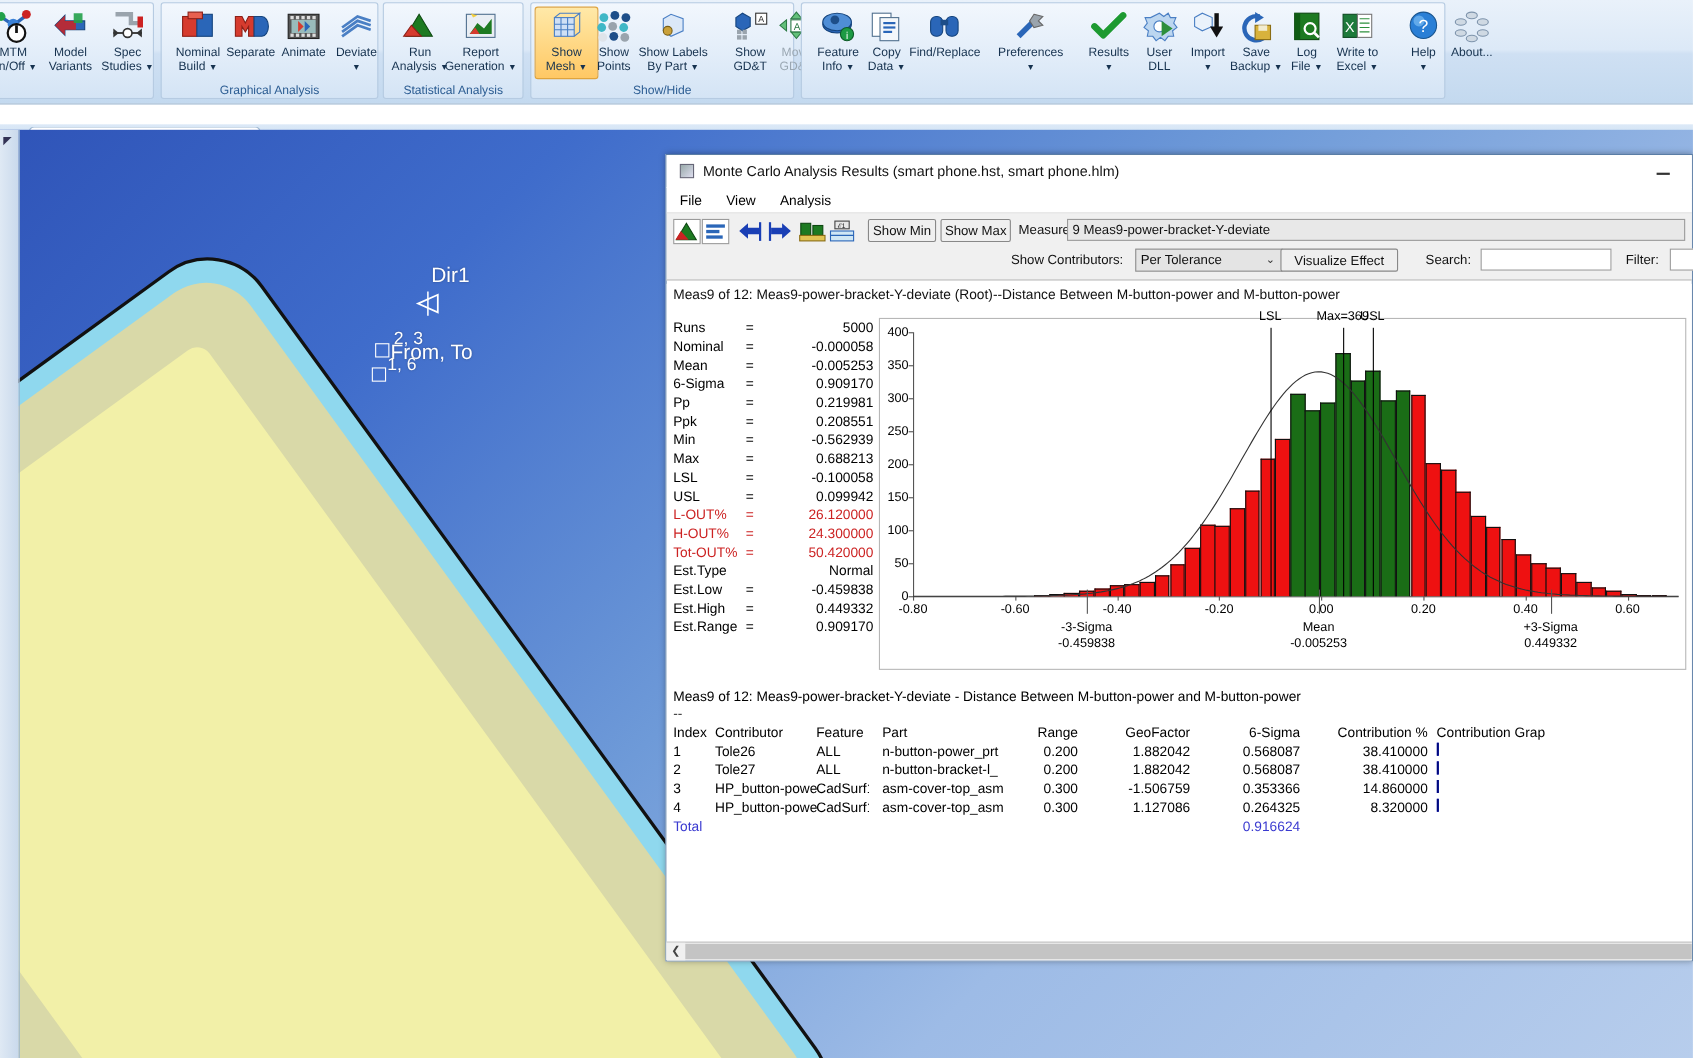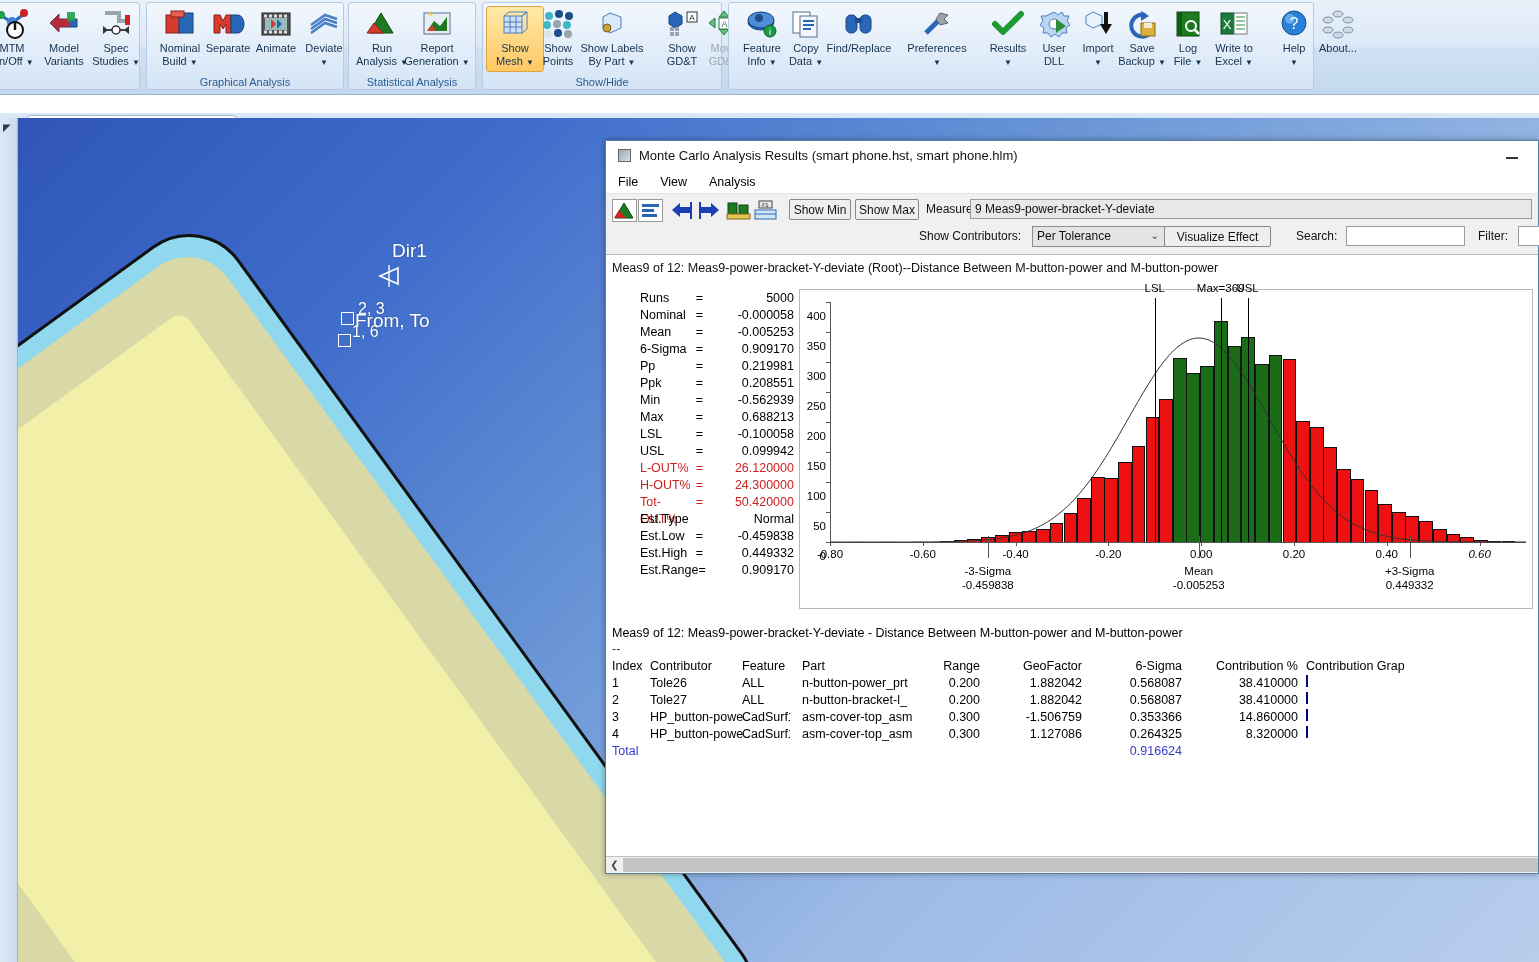--- a/index.html
+++ b/index.html
@@ -129,32 +129,32 @@
   .fwhite { background:#fff; }
   .fsel { position:absolute; height:21px; background:#e4e4e4; border:1px solid #8d8d8d;
           font-size:12px; padding:2px 4px; color:#111; }
   .fsel .chev { position:absolute; right:6px; top:3px; font-size:10px; color:#333; }
 
   #mc-body { position:absolute; left:0; right:0; top:117px; bottom:0; background:#fff; }
   #mc-head1 { position:absolute; left:6px; top:3px; font-size:12.5px; color:#111; white-space:nowrap;}
 
   
   #stats { position:absolute; left:6px; top:32px; width:182px; font-size:12.5px; }
-  #stats .row { display:flex; height:17px; line-height:17px;margin-left:28px; }
+  #stats .row { display:flex; height:17px; line-height:17px; }
   #stats .k { width:66px; }
   #stats .eq { width:22px; }
   #stats .v { width:94px; text-align:right; }
   #stats .row.warn .k, #stats .row.warn .eq, #stats .row.warn .v { color:#cc2222; }
 
   
   #chartbox { position:absolute; left:193px; top:31px; width:734px; height:320px;
               border:1px solid #b7b7b7; background:#fff; }
   #plot { position:absolute; left:30px; top:12px; right:6px; height:240px; }
   .ytick { position:absolute; right:100%; margin-right:4px; transform:translateY(-50%);
-           font-size:11.5px; white-space:nowrap;margin-top:14px; }
+           font-size:11.5px; white-space:nowrap; }
   .ytickmark{ position:absolute; right:100%; width:4px; height:1px; background:#555; }
   .xtick { position:absolute; top:100%; margin-top:6px; transform:translateX(-50%);
            font-size:11.5px; white-space:nowrap; }
   .xtickmark{ position:absolute; top:100%; width:1px; height:4px; background:#555; }
   .bar { position:absolute; bottom:0; border:1px solid #111; border-bottom:none; }
   .bar.lo, .bar.hi { background:#ee1111; }
   .bar.in { background:#1a6d16; }
   .vline { position:absolute; width:1px; background:#000; }
   .vlabel { position:absolute; transform:translateX(-50%); font-size:11.5px; white-space:nowrap; }
   .sigline { position:absolute; width:1px; background:#555; }
@@ -789,21 +789,21 @@
           <div class="xtick" style="left: 185.6px;">-0.40</div>
           <div class="xtickmark" style="left: 185.6px;"></div>
           <div class="xtick" style="left: 278.4px;">-0.20</div>
           <div class="xtickmark" style="left: 278.4px;"></div>
           <div class="xtick" style="left: 371.2px;">0.00</div>
           <div class="xtickmark" style="left: 371.2px;"></div>
           <div class="xtick" style="left: 464px;">0.20</div>
           <div class="xtickmark" style="left: 464px;"></div>
           <div class="xtick" style="left: 556.8px;">0.40</div>
           <div class="xtickmark" style="left: 556.8px;"></div>
-          <div class="xtick" style="left: 649.6px; font-style: italic;">0.60</div>
+          <div class="xtick" style="left: 649.6px;">0.60</div>
           <div class="xtickmark" style="left: 649.6px;"></div>
           <div class="bar lo" style="left: 110.084px; width: 13.688px; height: 1.2px;"></div>
           <div class="bar lo" style="left: 124.004px; width: 13.688px; height: 1.8px;"></div>
           <div class="bar lo" style="left: 137.46px; width: 13.688px; height: 3px;"></div>
           <div class="bar lo" style="left: 151.38px; width: 13.688px; height: 4.8px;"></div>
           <div class="bar lo" style="left: 164.836px; width: 13.688px; height: 7.2px;"></div>
           <div class="bar lo" style="left: 178.756px; width: 13.688px; height: 9.6px;"></div>
           <div class="bar lo" style="left: 192.212px; width: 13.688px; height: 11.4px;"></div>
           <div class="bar lo" style="left: 206.132px; width: 13.688px; height: 13.2px;"></div>
           <div class="bar lo" style="left: 219.588px; width: 13.688px; height: 18.6px;"></div>

